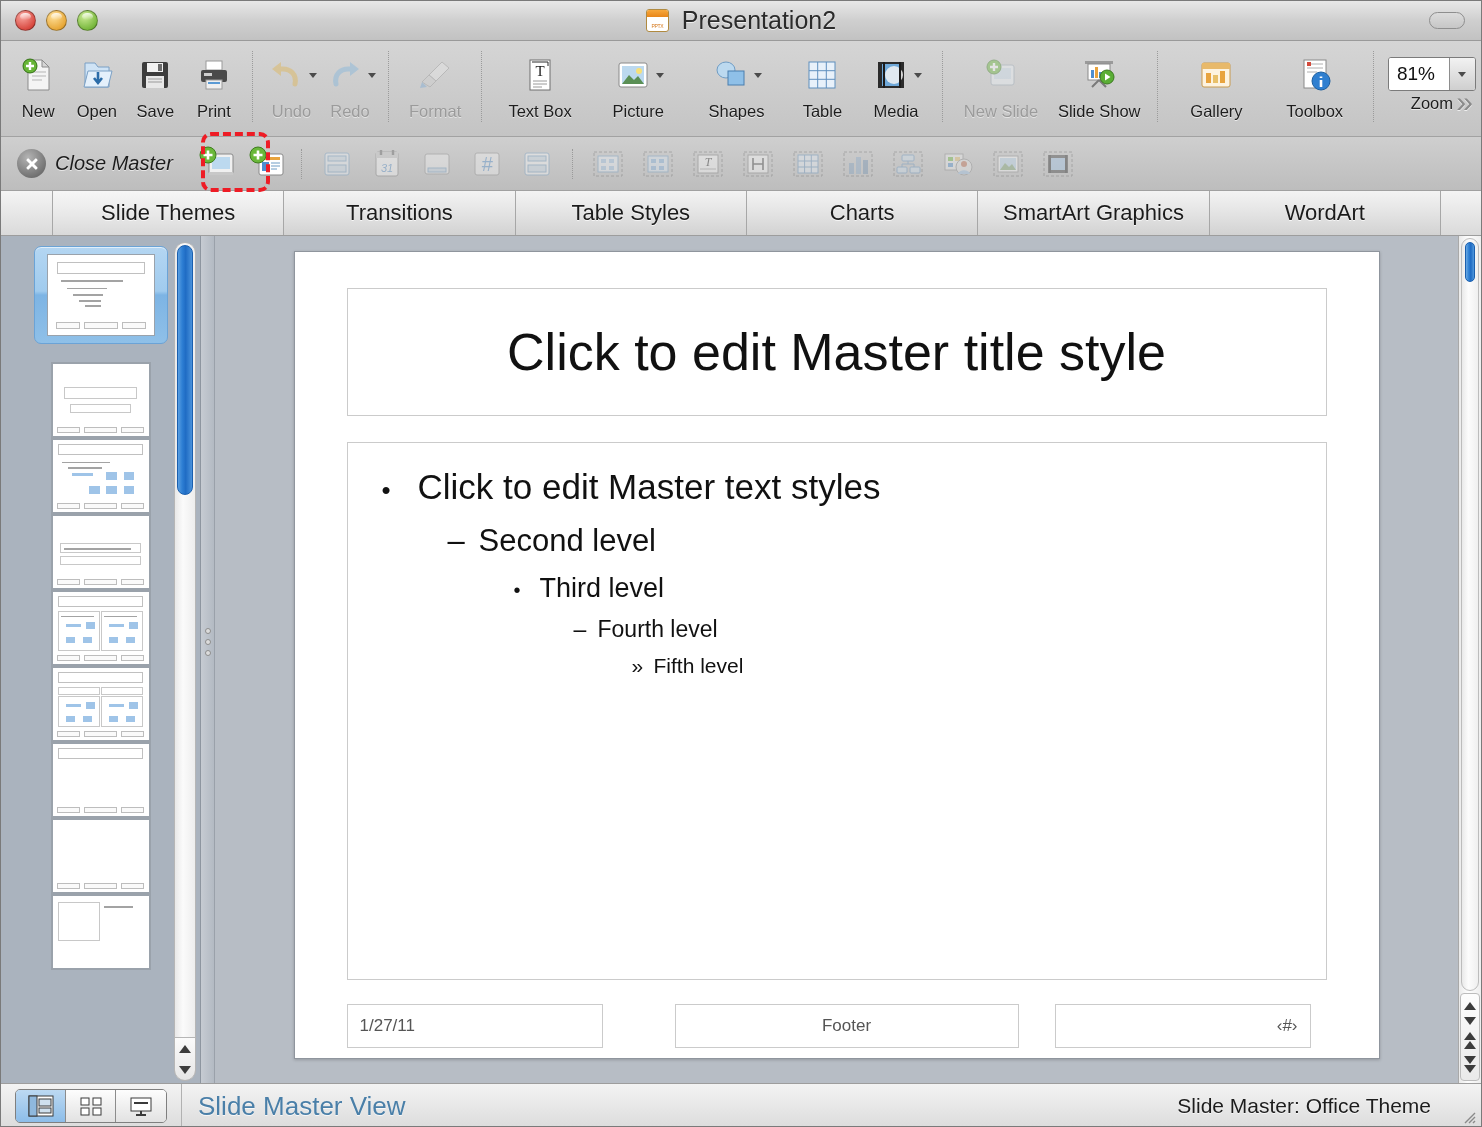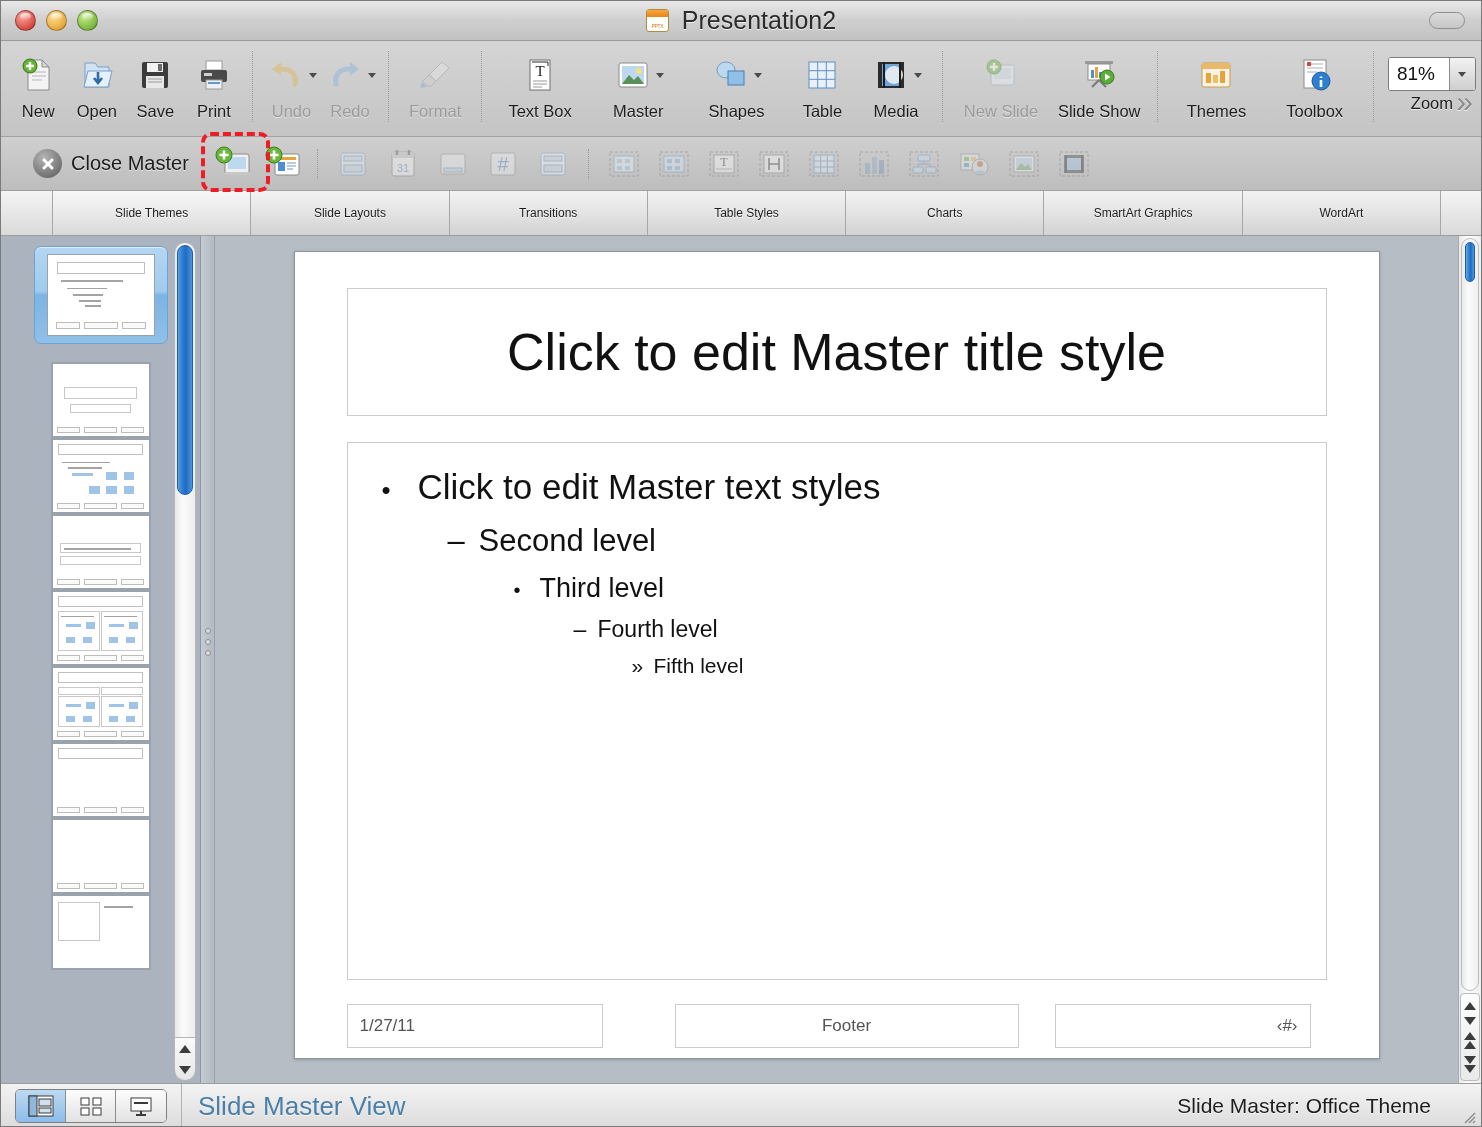--- a/index.html
+++ b/index.html
@@ -124,21 +124,21 @@
     font-size: 30px; color: #8b8b8b; line-height: 1;
     text-shadow: 0 1px 0 rgba(255,255,255,.7);
   }
 
   
   .masterbar {
     height: 54px;
     background: linear-gradient(#cfcfcf, #bdbdbd);
     border-bottom: 1px solid #a0a0a0;
     display: flex; align-items: center;
-    padding-left: 32px; position: relative;
+    padding-left: 16px; position: relative; font-style: italic;
   }
   .close-master { display: flex; align-items: center; gap: 9px; }
   .cm-x {
     width: 29px; height: 29px; border-radius: 50%;
     background: radial-gradient(circle at 38% 30%, #b4b4b4, #6f6f6f 75%);
     position: relative;
   }
   .cm-x::before, .cm-x::after {
     content: ""; position: absolute; left: 50%; top: 50%;
     width: 14px; height: 3px; background: #fff; border-radius: 1px;
@@ -161,21 +161,21 @@
   
   .tabbar {
     height: 45px; display: flex; align-items: stretch;
     background: linear-gradient(#f0f0f0, #d6d6d6);
     border-bottom: 1px solid #9d9d9d;
   }
   .tab-spacer { width: 52px; border-right: 1px solid #a7a7a7;
     background: linear-gradient(#f4f4f4, #dadada); }
   .tab {
     flex: 1; display: flex; align-items: center; justify-content: center;
-    font-size: 12px; color: #1b1b1b;
+    font-size: 22px; color: #1b1b1b;
     border-right: 1px solid #a7a7a7;
     background: linear-gradient(#f3f3f3 0%, #e3e3e3 52%, #d2d2d2 100%);
     text-shadow: 0 1px 0 rgba(255,255,255,.75);
     text-align: right;
   }
   .tab.first { background: linear-gradient(#f6f6f6 0%, #e9e9e9 52%, #d9d9d9 100%); }
   .tab-end { width: 40px; background: linear-gradient(#f4f4f4, #dadada); }
 
   
   .content { display: flex; height: 847px; }
@@ -494,21 +494,21 @@
         <div class="ic">
           <svg viewBox="0 0 42 42">
               <rect x="7" y="9" width="28" height="24" rx="2" fill="#fff" stroke="#8a8a8a"></rect>
               <rect x="10" y="12" width="22" height="18" fill="#bcd9ef"></rect>
               <path d="M10 30l7-9 5 5 4-4 6 8z" fill="#5a8f55"></path>
               <circle cx="27" cy="17" r="3" fill="#f6e07a"></circle>
             </svg>
         </div>
         <span class="caret-dn"></span>
       </div>
-      <div class="tb-label">Master</div>
+      <div class="tb-label">Picture</div>
     </div>
 
     <div class="tb-item xwide">
       <div class="tb-icon-row">
         <div class="ic">
           <svg viewBox="0 0 42 42">
               <ellipse cx="16" cy="16" rx="9" ry="8" fill="#bcd9ef" stroke="#6f9cc4"></ellipse>
               <rect x="18" y="17" width="16" height="14" fill="#8fc0e8" stroke="#4a7eae"></rect>
             </svg>
         </div>
@@ -585,21 +585,21 @@
           <div class="ic">
         <svg viewBox="0 0 42 42">
               <rect x="7" y="9" width="28" height="24" rx="2" fill="#fdf3e0" stroke="#c89a4e"></rect>
               <rect x="7" y="9" width="28" height="6" fill="#e8b96a"></rect>
               <rect x="11" y="19" width="5" height="10" fill="#e8a33d"></rect>
               <rect x="18" y="21" width="5" height="8" fill="#e8c06a"></rect>
               <rect x="25" y="17" width="5" height="12" fill="#e8a33d"></rect>
             </svg>
       </div>
         </div>
-      <div class="tb-label">Themes</div>
+      <div class="tb-label">Gallery</div>
     </div>
 
     <div class="tb-item xwide">
       <div class="tb-icon-row">
           <div class="ic">
         <svg viewBox="0 0 42 42">
               <rect x="10" y="6" width="22" height="28" fill="#fff" stroke="#8a8a8a"></rect>
               <path d="M13 10h16M13 14h16M13 18h10" stroke="#b0b0b0"></path>
               <rect x="13" y="8" width="4" height="4" fill="#d34a3c"></rect>
               <circle cx="27" cy="27" r="9" fill="#2f7fd0" stroke="#1d5f9f"></circle>
@@ -775,23 +775,20 @@
       </div>
     </div>
 
     <div class="annot-box"></div>
   </div>
 
   <div class="tabbar">
     <div class="tab-spacer"></div>
     <div class="tab first">
         <span>Slide Themes</span>
-      </div>
-    <div class="tab">
-        <span>Slide Layouts</span>
       </div>
     <div class="tab">
         <span>Transitions</span>
       </div>
     <div class="tab">
         <span>Table Styles</span>
       </div>
     <div class="tab">
         <span>Charts</span>
       </div>

